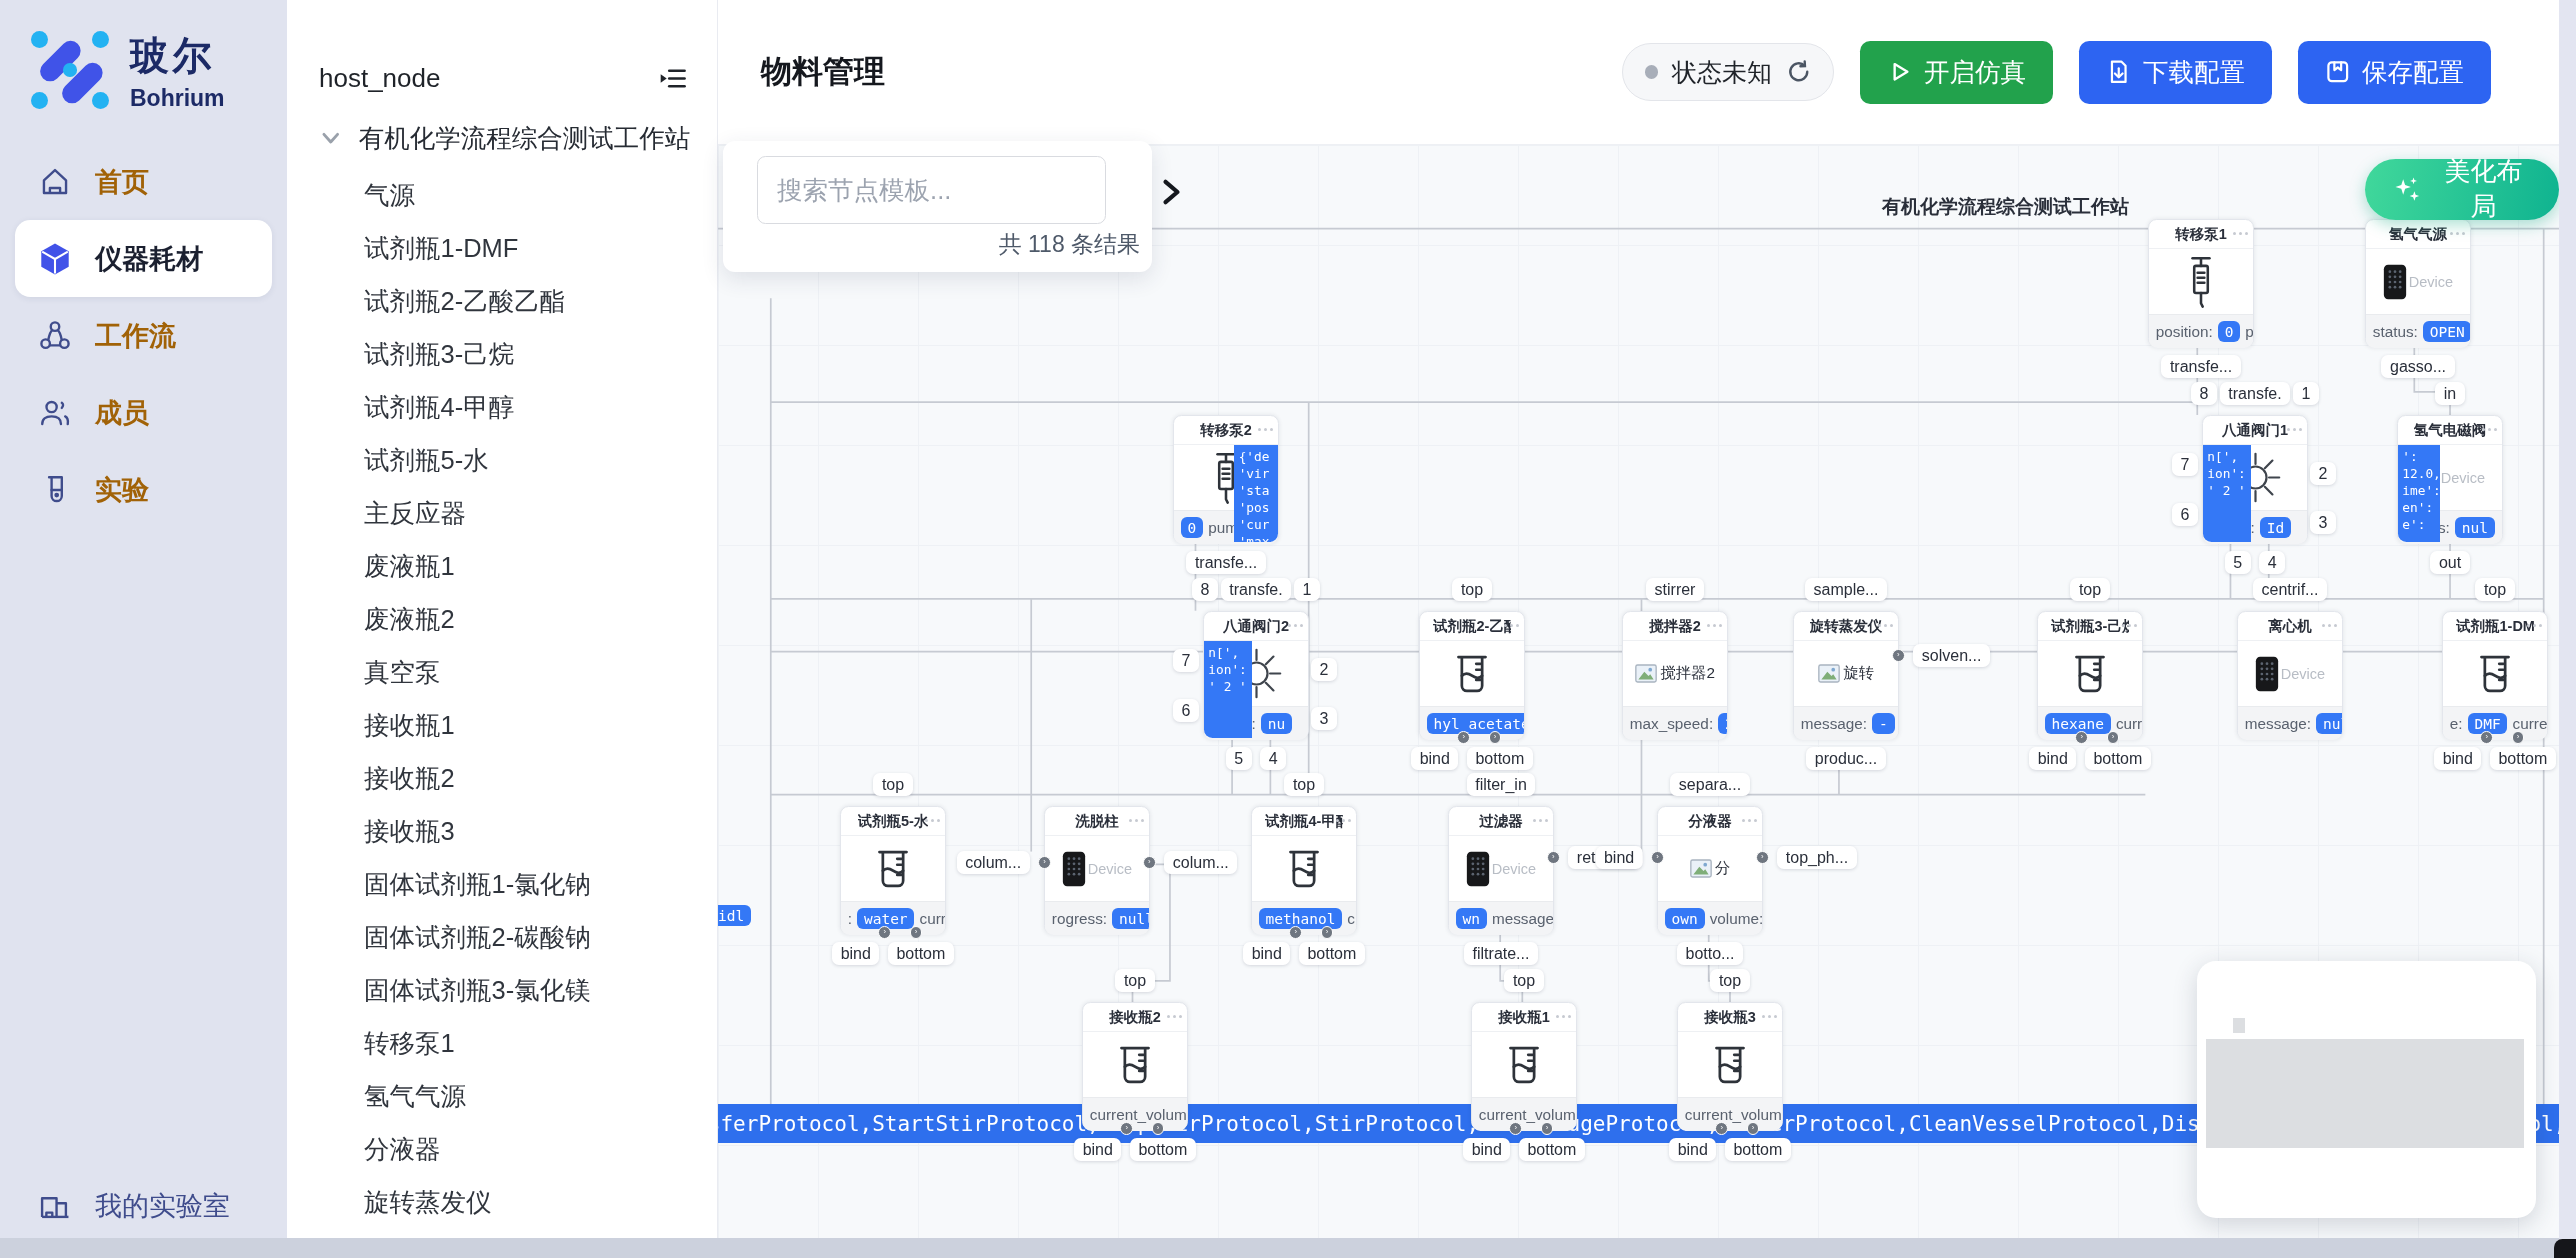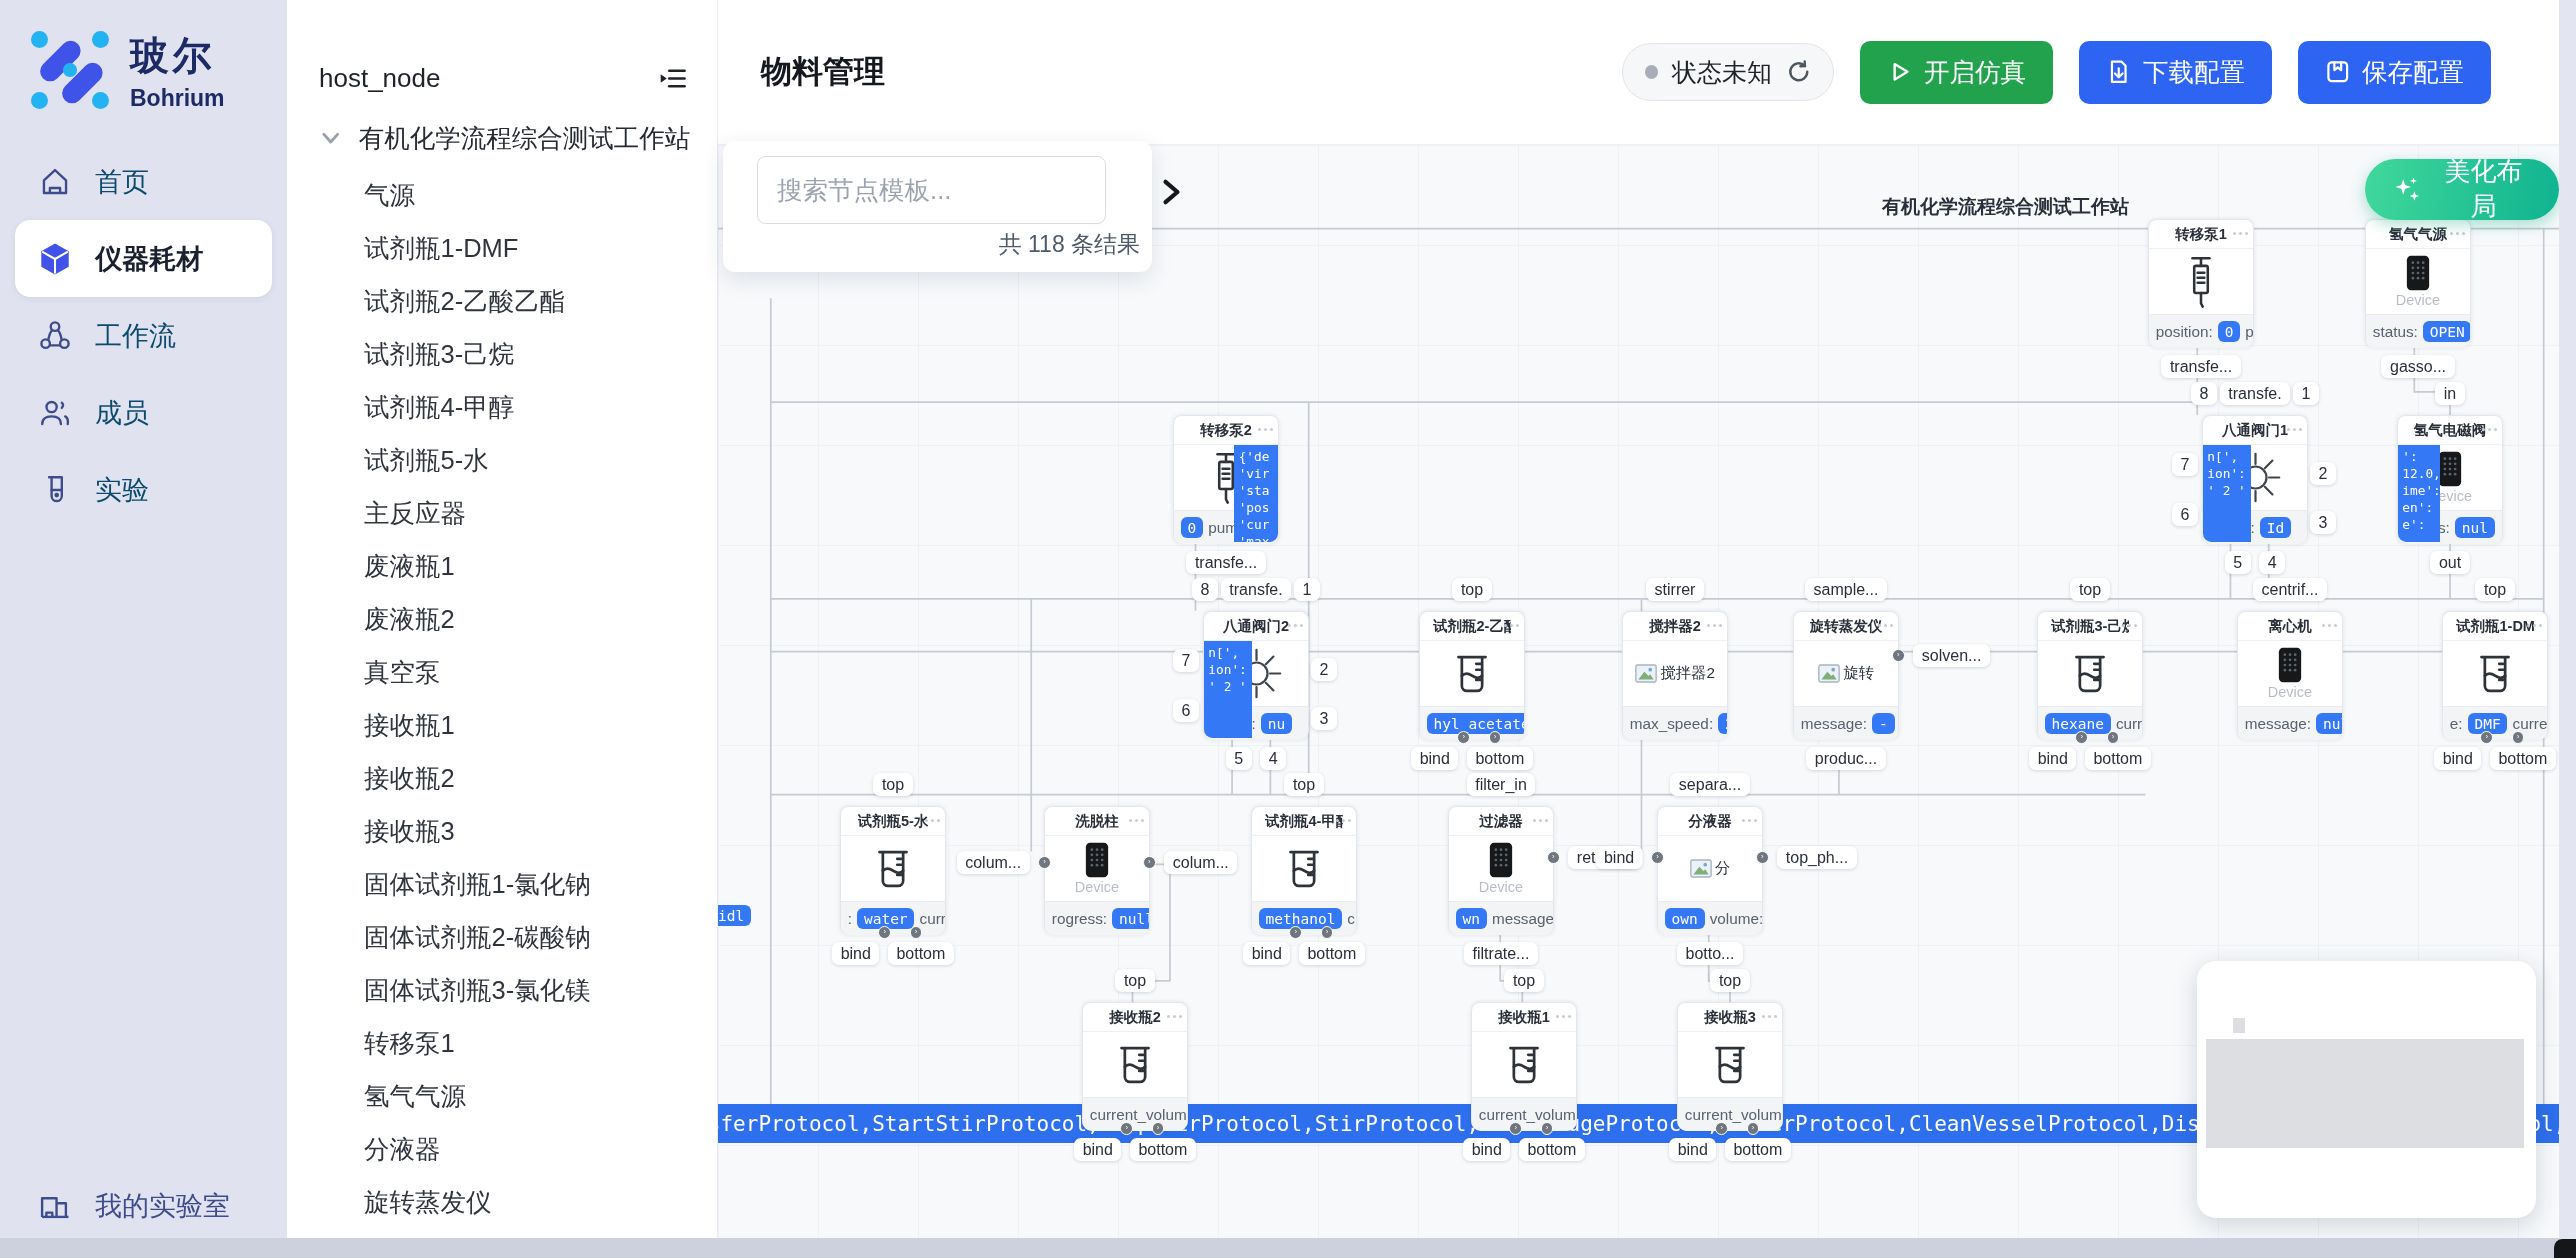--- a/index.html
+++ b/index.html
@@ -15,21 +15,21 @@
   #logo-mark .bar.b1 { left:6.8px; top:22px; transform:rotate(-45deg); }
   #logo-mark .bar.b2 { left:29px; top:44px; transform:rotate(-45deg); }
   #logo-mark .dot { position:absolute; width:17px; height:17px; border-radius:50%; background:#23b2f2; }
   #logo-mark .d1{left:1.7px;top:1.7px} #logo-mark .d2{left:63px;top:1.7px}
   #logo-mark .d3{left:1.7px;top:63px} #logo-mark .d4{left:63px;top:63px}
   #logo-mark .d5{left:34px;top:34px;width:13.6px;height:13.6px}
   #logo-text { color:#1c2a66; }
   #logo-title { font-size:39px; font-weight:bold; letter-spacing:3.4px; }
   #logo-sub { font-size:23px; font-weight:bold; margin-top:1.7px; }
   #nav { position:absolute; left:0; top:143px; width:287px; }
-  .nav-item { display:flex; align-items:center; gap:22px; height:77px; padding-left:37px; color:#0c4a6e; font-size:27px; cursor:pointer; }
+  .nav-item { display:flex; align-items:center; gap:22px; height:77px; padding-left:37px; color:#a16207; font-size:27px; cursor:pointer;font-weight:bold; }
   .nav-item .nav-icon { width:36px; height:36px; display:flex; align-items:center; justify-content:center; }
   .nav-item.active { background:#fff; margin:0 15.3px; padding-left:22px; border-radius:15.3px; color:#1b2030; font-weight:bold; box-shadow:0 1.7px 6.8px rgba(40,50,90,.08); }
   #sidebar-footer { position:absolute; left:37px; bottom:34px; display:flex; gap:22px; align-items:center; color:#3f4c8c; font-size:27px; cursor:pointer; }
   #sidebar-footer .nav-icon{ width:36px;height:36px; }
 
   
   #tree-panel { position:absolute; left:287px; top:0; width:431px; height:1258px; background:#fff; border-right:0.9px solid #e9ebf1; z-index:9; overflow:hidden; }
   #tree-head { position:absolute; left:32px; top:60px; right:25.5px; display:flex; justify-content:space-between; align-items:center; }
   #tree-title { font-size:26px; color:#1f2329; }
   #collapse-btn { width:37px; height:37px; display:flex; align-items:center; justify-content:center; cursor:pointer; }
@@ -58,21 +58,21 @@
   #group-label { position:absolute; left:1164px; top:49px; font-size:19px; color:#2a2f3a; font-weight:bold; z-index:2; }
   #band { position:absolute; left:-10.2px; top:959px; width:1864px; height:39px; background:#2e6fed; z-index:3; display:flex; align-items:center; overflow:hidden; }
   #band span { font-family:"DejaVu Sans Mono", monospace; font-size:21px; color:#fff; white-space:nowrap; }
 
   
   .node { position:absolute; width:106px; height:128px; background:#fff; border:0.9px solid #e3e6ec; border-radius:8.5px; box-shadow:0 0.9px 4.3px rgba(30,40,60,.10); z-index:5; }
   .node-head { height:29px; display:flex; align-items:center; justify-content:center; gap:5.1px; border-bottom:0.9px solid #eef0f3; padding:0 6.8px; position:relative; }
   .node-title { font-size:14.5px; font-weight:bold; color:#2a2f3a; white-space:nowrap; overflow:hidden; max-width:78px; }
   .node-dots { position:absolute; right:5.1px; top:12px; display:flex; gap:2.6px; cursor:pointer; }
   .node-dots i { width:3.4px; height:3.4px; border-radius:50%; background:#c6cad1; }
-  .node-body { height:65px; display:flex; align-items:center; justify-content:center; flex-direction:column; gap:1.7px; position:relative; }
+  .node-body { height:65px; display:flex; align-items:center; justify-content:center; flex-direction:row; gap:1.7px; position:relative; }
   .dev-label { font-size:14.5px; color:#b8bdc5; }
   .img-row { display:flex; align-items:center; gap:3.4px; font-size:15.3px; color:#2a2f3a; }
   .node-foot { height:34px; background:#f3f4f6; border-top:0.9px solid #e9ebee; border-radius:0 0 8.5px 8.5px; display:flex; align-items:center; gap:5.1px; padding:0 6.8px; overflow:hidden; white-space:nowrap; position:relative; }
   .ftext { font-size:15.3px; color:#59616e;text-align:center; }
   .chip { background:#3478f6; color:#fff; font-family:"DejaVu Sans Mono", monospace; font-size:14.5px; padding:2.6px 6.8px; border-radius:6px; flex:none; }
   .overlay { position:absolute; top:29px; bottom:0; background:#3478f6; z-index:6; border-radius:0 0 0 8.5px; overflow:hidden; padding:3.4px 4.3px; }
   .overlay.right { border-radius:0 0 8.5px 0; }
   .overlay div { font-family:"DejaVu Sans Mono", monospace; font-size:12.8px; color:#fff; line-height:17px; white-space:nowrap; }
   .port { position:absolute; background:#fff; border-radius:6.8px; box-shadow:0 0.9px 3.4px rgba(30,40,60,.16); padding:2.6px 8.5px; font-size:16px; color:#2a2f3a; white-space:nowrap; z-index:7; cursor:pointer; }
   .ports-top { position:absolute; left:-12px; right:-12px; top:-34px; display:flex; justify-content:space-between; z-index:7; }

